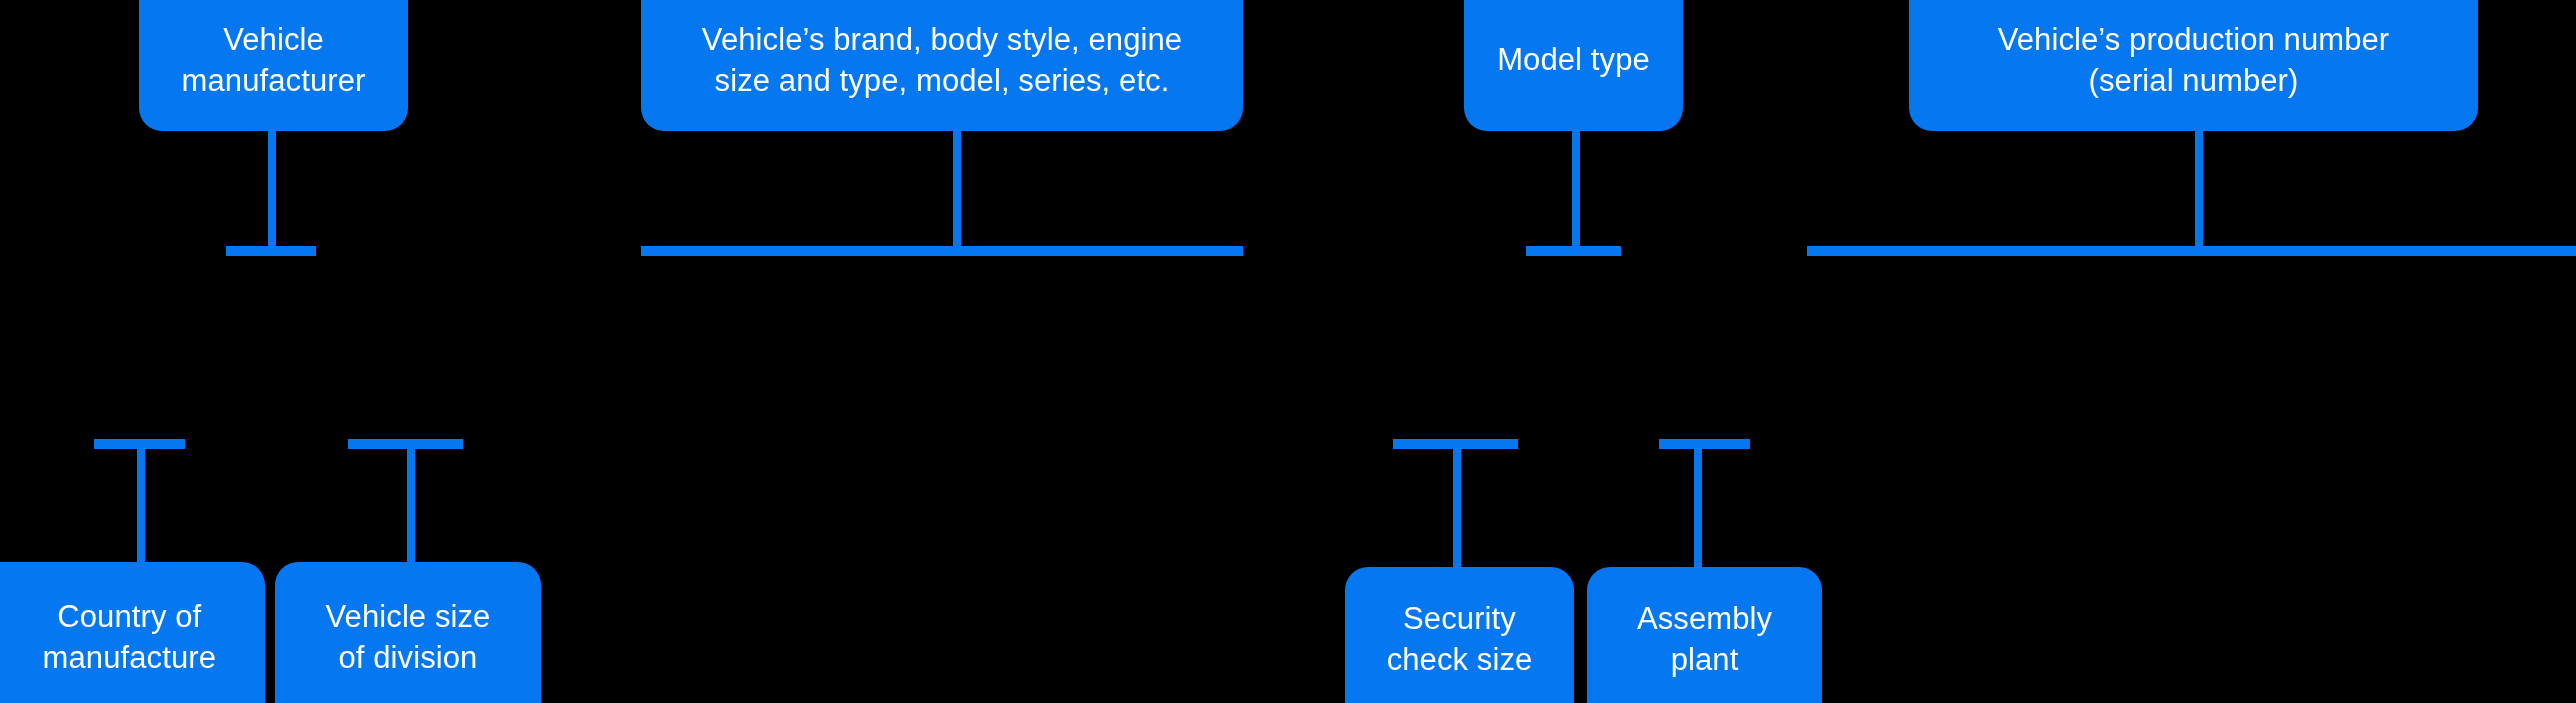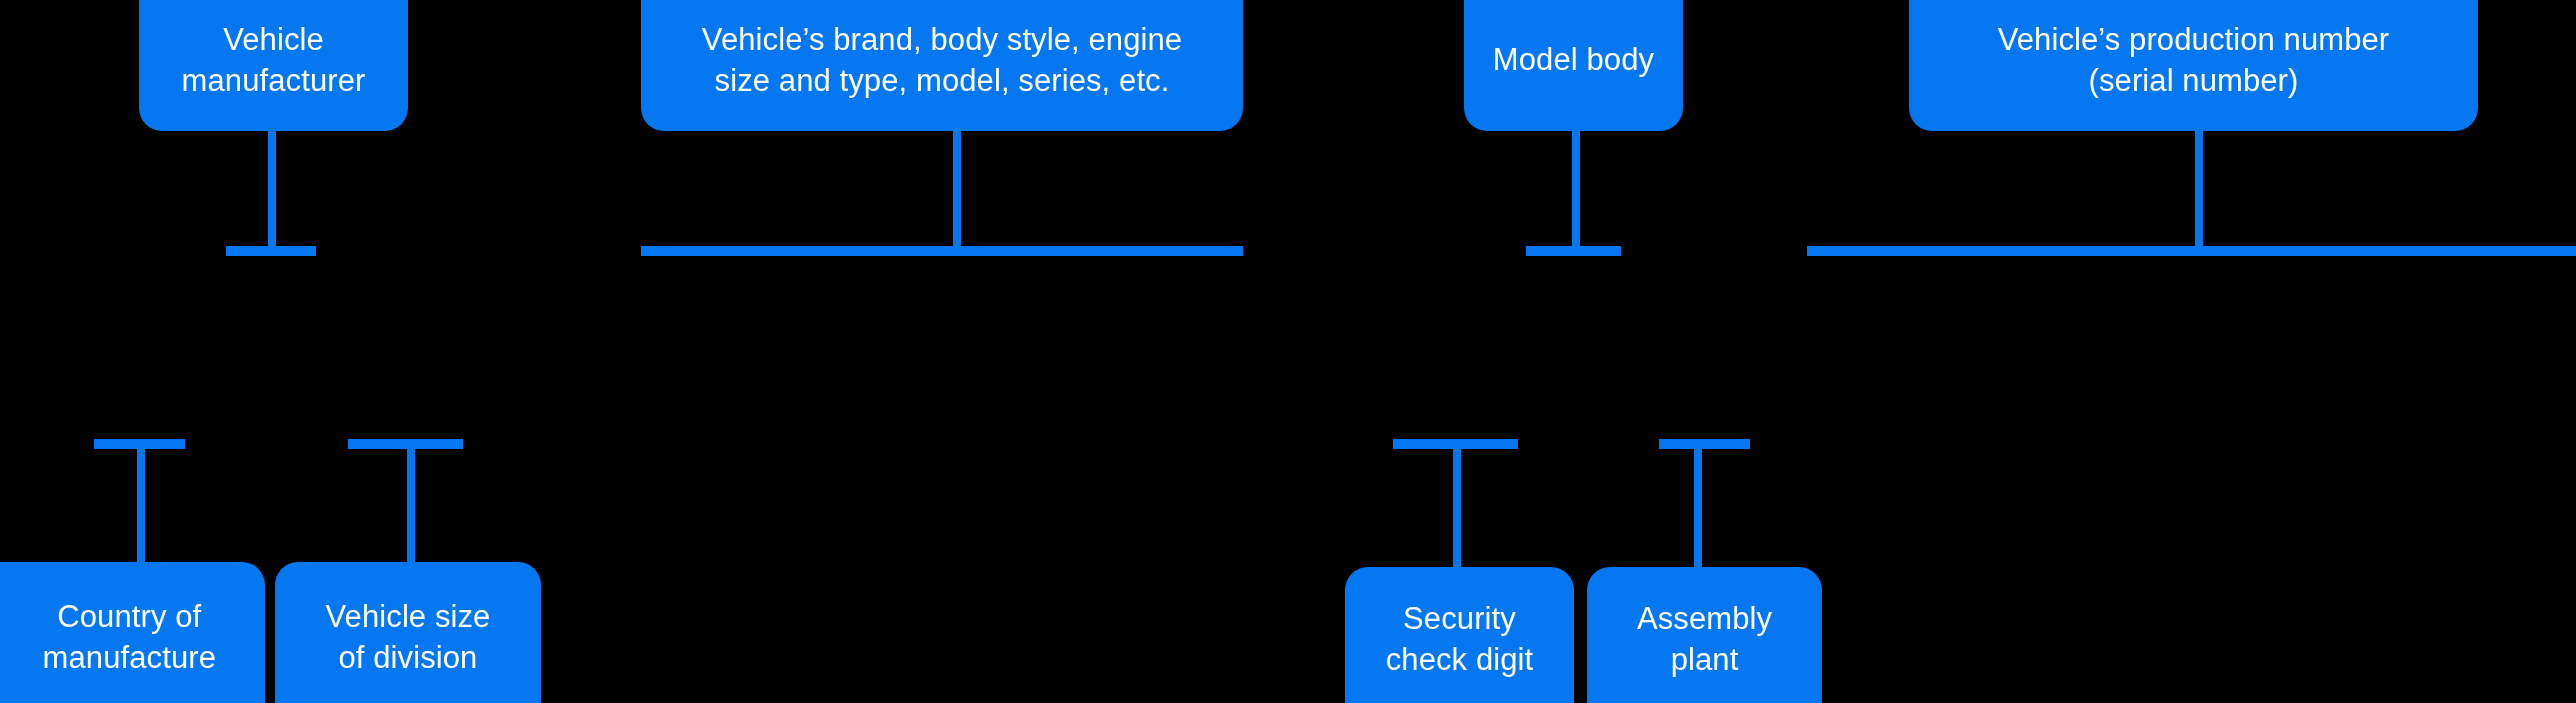--- a/index.html
+++ b/index.html
@@ -75,21 +75,21 @@
     <span>Vehicle
 manufacturer</span>
   </div>
 
   <div class="node top-clip" style="left:641px; top:-9.4px; width:602px; height:140px;">
     <span>Vehicle’s brand, body style, engine
 size and type, model, series, etc.</span>
   </div>
 
   <div class="node top-clip" style="left:1464px; top:-9.4px; width:219px; height:140px;">
-    <span>Model body</span>
+    <span>Model type</span>
   </div>
 
   <div class="node top-clip" style="left:1909px; top:-9.4px; width:569px; height:140px;">
     <span>Vehicle’s production number
 (serial number)</span>
   </div>
 
   <div class="stem" style="left:268px; top:127px; height:122px;"></div>
   <div class="bar" style="left:226px; top:246px; width:90px;"></div>
 
@@ -119,21 +119,21 @@
 manufacture</span>
   </div>
 
   <div class="node bottom-clip" style="left:275px; top:562px; width:266px; height:151px;">
     <span>Vehicle size
 of division</span>
   </div>
 
   <div class="node bottom-clip" style="left:1345px; top:567px; width:229px; height:146px;">
     <span>Security
-check digit</span>
+check size</span>
   </div>
 
   <div class="node bottom-clip" style="left:1587px; top:567px; width:235px; height:146px;">
     <span>Assembly
 plant</span>
   </div>
 
 </div>
 
 

